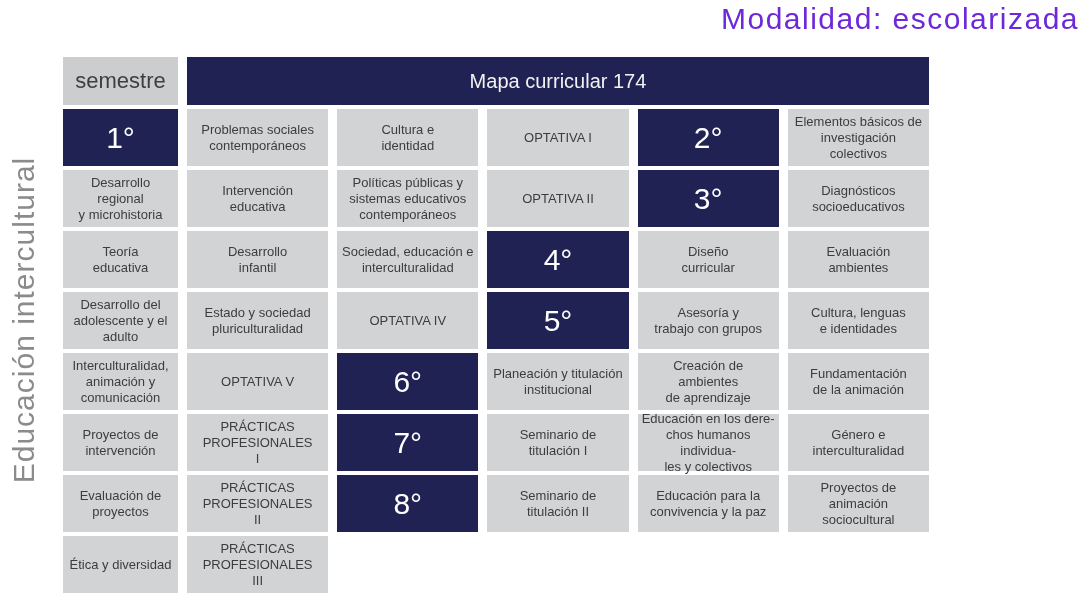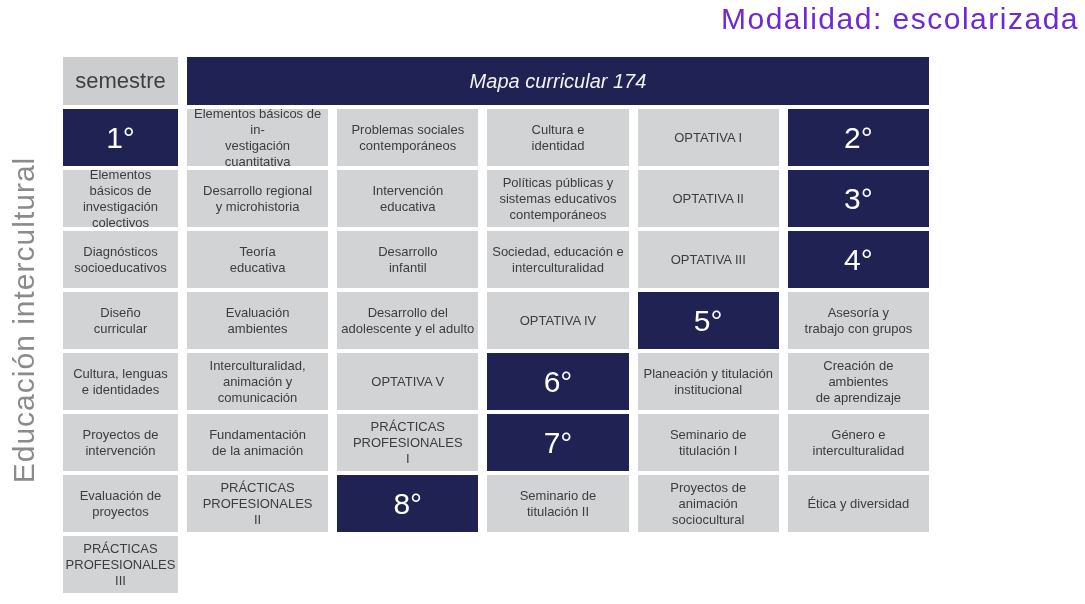--- a/index.html
+++ b/index.html
@@ -60,21 +60,20 @@
     justify-content: center;
   }
   .map-header {
     grid-column: 2 / span 5;
     background: #1f2252;
     color: #f2f2f2;
     font-size: 20px;
     display: flex;
     align-items: center;
     justify-content: center;
-    font-style: italic;
   }
   .sem-cell {
     background: #1f2252;
     color: #ffffff;
     font-size: 30px;
     font-weight: 300;
     display: flex;
     align-items: center;
     justify-content: center;
   }
@@ -101,22 +100,20 @@
 
   <div class="program-title-box">
     <span>Educación intercultural</span>
   </div>
 
   <div class="curriculum-grid">
     <div class="sem-header">semestre</div>
     <div class="map-header">Mapa curricular 174</div>
 
   <div class="sem-cell">1°</div>
-      <div class="course-cell">Elementos básicos de in-
-vestigación cuantitativa</div>
       <div class="course-cell">Problemas sociales
 contemporáneos</div>
       <div class="course-cell">Cultura e
 identidad</div>
       <div class="course-cell">OPTATIVA I</div>
       <div class="sem-cell">2°</div>
       <div class="course-cell">Elementos básicos de
 investigación colectivos</div>
       <div class="course-cell">Desarrollo regional
 y microhistoria</div>
@@ -128,62 +125,68 @@
       <div class="course-cell">OPTATIVA II</div>
       <div class="sem-cell">3°</div>
       <div class="course-cell">Diagnósticos
 socioeducativos</div>
       <div class="course-cell">Teoría
 educativa</div>
       <div class="course-cell">Desarrollo
 infantil</div>
       <div class="course-cell">Sociedad, educación e
 interculturalidad</div>
-      <div class="course-cell">OPTATIVA III</div>
       <div class="sem-cell">4°</div>
       <div class="course-cell">Diseño
 curricular</div>
       <div class="course-cell">Evaluación
 ambientes</div>
       <div class="course-cell">Desarrollo del
 adolescente y el adulto</div>
+      <div class="course-cell">Estado y sociedad
+pluriculturalidad</div>
       <div class="course-cell">OPTATIVA IV</div>
       <div class="sem-cell">5°</div>
       <div class="course-cell">Asesoría y
 trabajo con grupos</div>
       <div class="course-cell">Cultura, lenguas
 e identidades</div>
       <div class="course-cell">Interculturalidad,
 animación y comunicación</div>
       <div class="course-cell">OPTATIVA V</div>
       <div class="sem-cell">6°</div>
       <div class="course-cell">Planeación y titulación
 institucional</div>
       <div class="course-cell">Creación de ambientes
 de aprendizaje</div>
+      <div class="course-cell">Fundamentación
+de la animación</div>
       <div class="course-cell">Proyectos de
 intervención</div>
-      <div class="course-cell">Fundamentación
-de la animación</div>
       <div class="course-cell">PRÁCTICAS
 PROFESIONALES
 I</div>
       <div class="sem-cell">7°</div>
       <div class="course-cell">Seminario de
 titulación I</div>
+      <div class="course-cell">Educación en los dere-
+chos humanos individua-
+les y colectivos</div>
       <div class="course-cell">Género e
 interculturalidad</div>
       <div class="course-cell">Evaluación de
 proyectos</div>
       <div class="course-cell">PRÁCTICAS
 PROFESIONALES
 II</div>
       <div class="sem-cell">8°</div>
       <div class="course-cell">Seminario de
 titulación II</div>
+      <div class="course-cell">Educación para la
+convivencia y la paz</div>
       <div class="course-cell">Proyectos de animación
 sociocultural</div>
       <div class="course-cell">Ética y diversidad</div>
       <div class="course-cell">PRÁCTICAS
 PROFESIONALES
 III</div>
     </div>
 
 </div>
 

